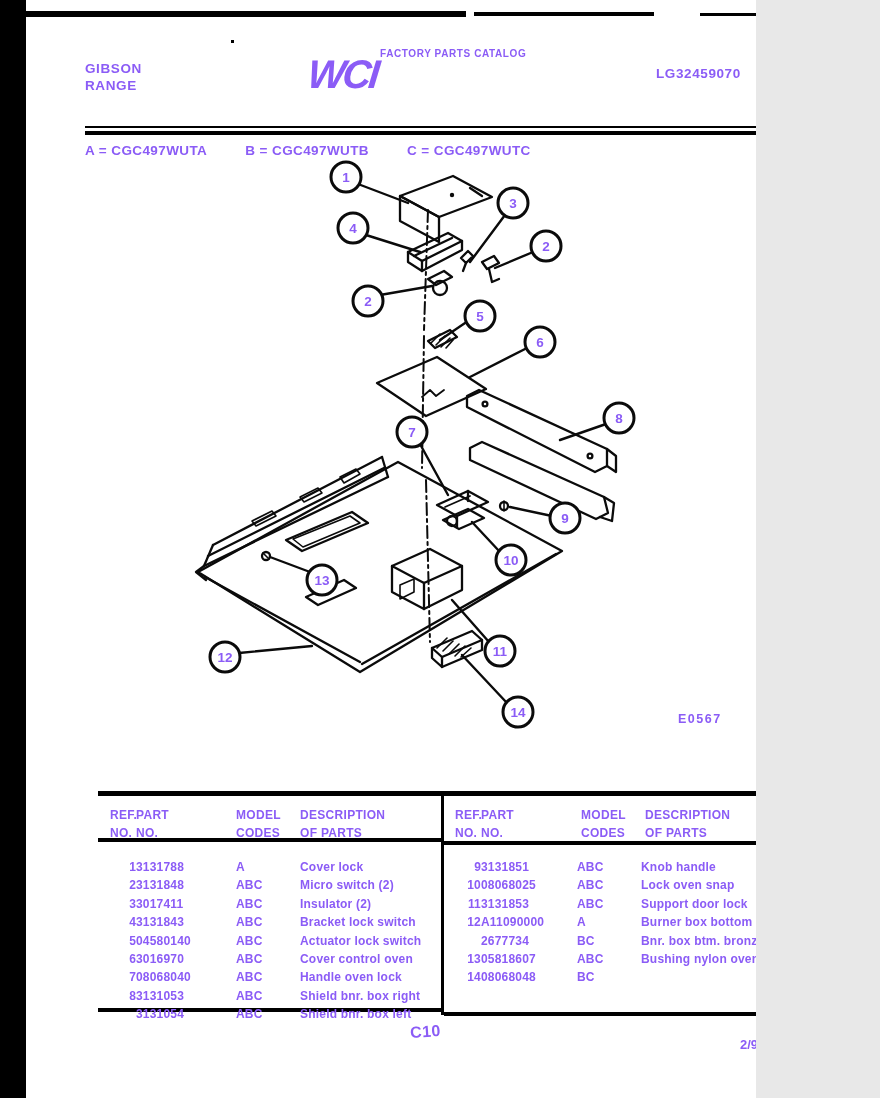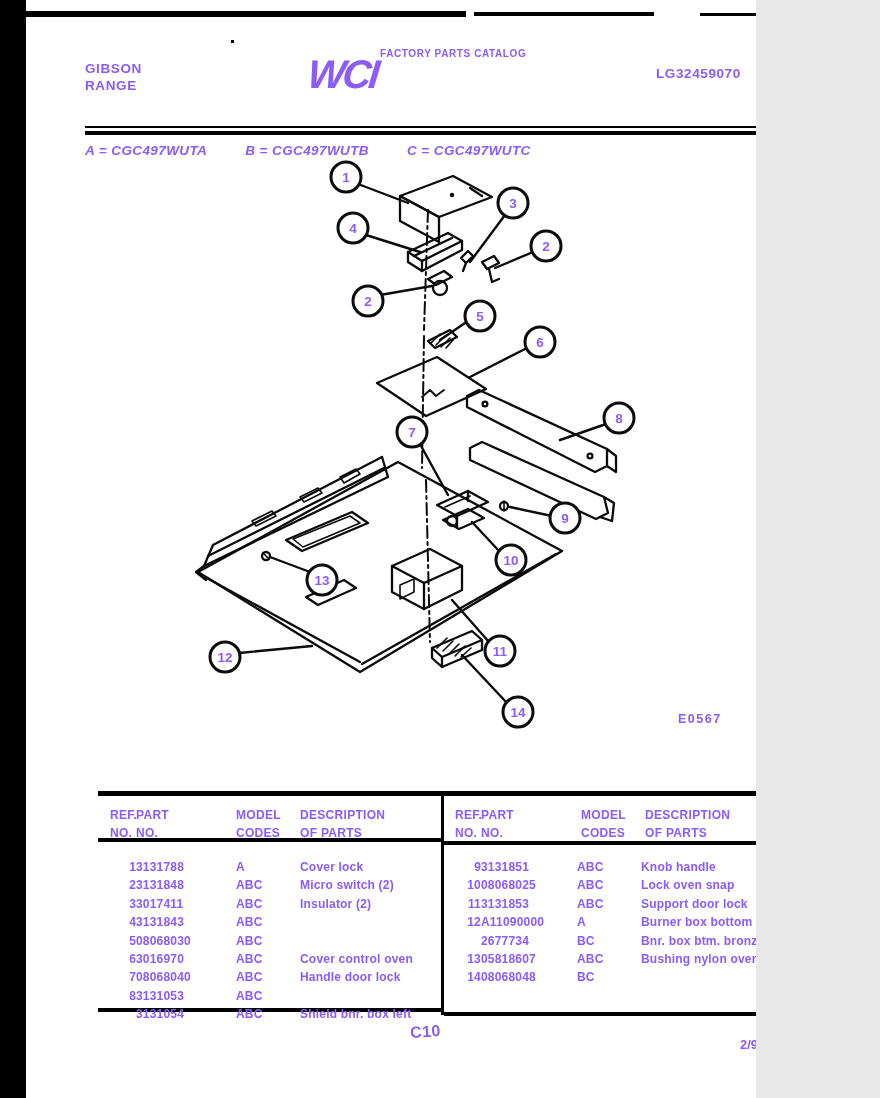--- a/index.html
+++ b/index.html
@@ -9,21 +9,21 @@
   
   .ink{position:absolute;background:#000;}
   
   #brand{left:85px;top:60px;font-size:13.5px;font-weight:700;letter-spacing:.6px;line-height:17px;}
   #wci{left:308px;top:52px;font-size:40px;font-weight:900;font-style:italic;letter-spacing:-3px;
        transform:skewX(-6deg);line-height:44px;}
   #cat-title{left:380px;top:48px;font-size:10px;font-weight:700;letter-spacing:.6px;}
   #docnum{left:656px;top:66px;font-size:13.5px;font-weight:700;letter-spacing:.6px;}
   .rule{position:absolute;background:#000;}
   #models{left:85px;top:143px;font-size:13.5px;font-weight:700;letter-spacing:.4px;}
-  #models span{margin-right:38px;font-style:italic;}
+  #models span{margin-right:38px;}
   
   #diagram-svg{position:absolute;left:0;top:0;width:880px;height:1098px;z-index:1;}
   #callouts .callout{position:absolute;width:27px;height:27px;border:3.2px solid #0b0b0b;border-radius:50%;
       background:#fff;transform:translate(-50%,-50%);display:flex;align-items:center;justify-content:center;
       font-size:13.5px;font-weight:700;z-index:3;}
   #fig-code{left:678px;top:712px;font-size:12.5px;font-weight:700;letter-spacing:1.5px;z-index:3;}
   
   #table-wrap{left:0;top:0;width:880px;height:1098px;z-index:2;}
   .thead{position:absolute;font-size:12px;font-weight:700;line-height:15px;letter-spacing:.3px;}
   .half-rows{position:absolute;font-size:12px;font-weight:700;letter-spacing:.2px;}
@@ -304,42 +304,45 @@
         <div class="prow">
         <span class="ref">3</span>
         <span>3017411</span>
         <span>ABC</span>
         <span>Insulator (2)</span>
       </div>
         <div class="prow">
         <span class="ref">4</span>
         <span>3131843</span>
         <span>ABC</span>
+        <span>Bracket lock switch</span>
       </div>
         <div class="prow">
         <span class="ref">5</span>
-        <span>08068030</span>
-        <span>ABC</span>
+        <span>04580140</span>
+        <span>ABC</span>
+        <span>Actuator lock switch</span>
       </div>
         <div class="prow">
         <span class="ref">6</span>
         <span>3016970</span>
         <span>ABC</span>
         <span>Cover control oven</span>
       </div>
         <div class="prow">
         <span class="ref">7</span>
         <span>08068040</span>
         <span>ABC</span>
-        <span>Handle door lock</span>
+        <span>Handle oven lock</span>
       </div>
         <div class="prow">
         <span class="ref">8</span>
         <span>3131053</span>
         <span>ABC</span>
+        <span>Shield bnr. box right</span>
       </div>
         <div class="prow">
         <span class="ref"></span>
         <span>3131054</span>
         <span>ABC</span>
         <span>Shield bnr. box left</span>
       </div>
       </div>
 
     <div class="half-rows" style="left:451px;top:858px;width:340px;">

